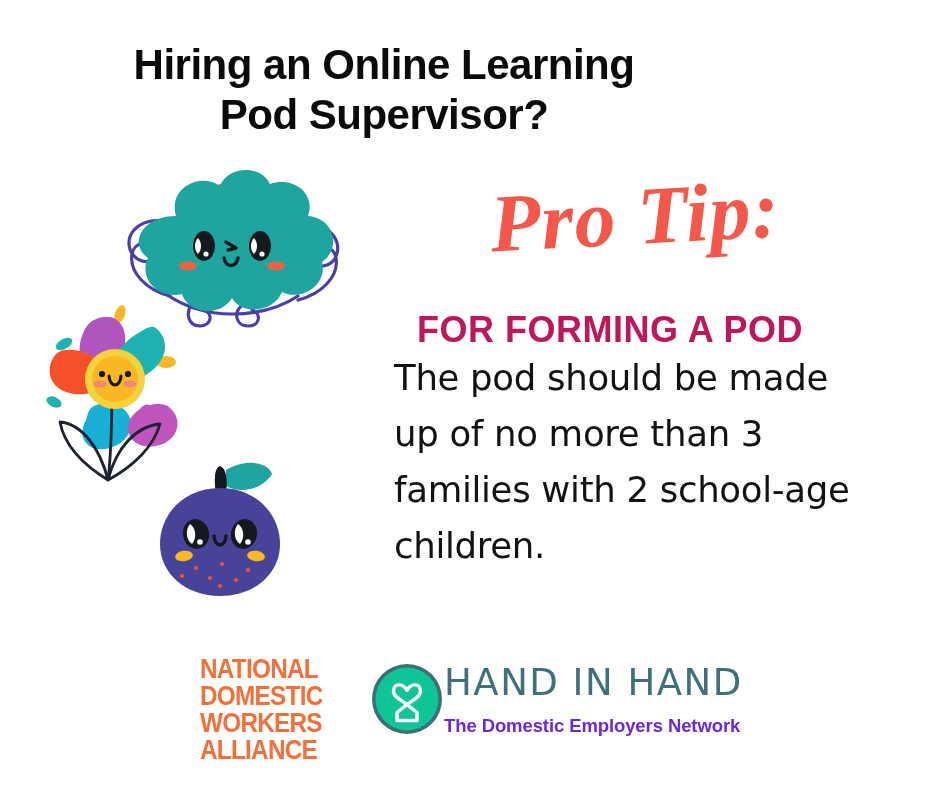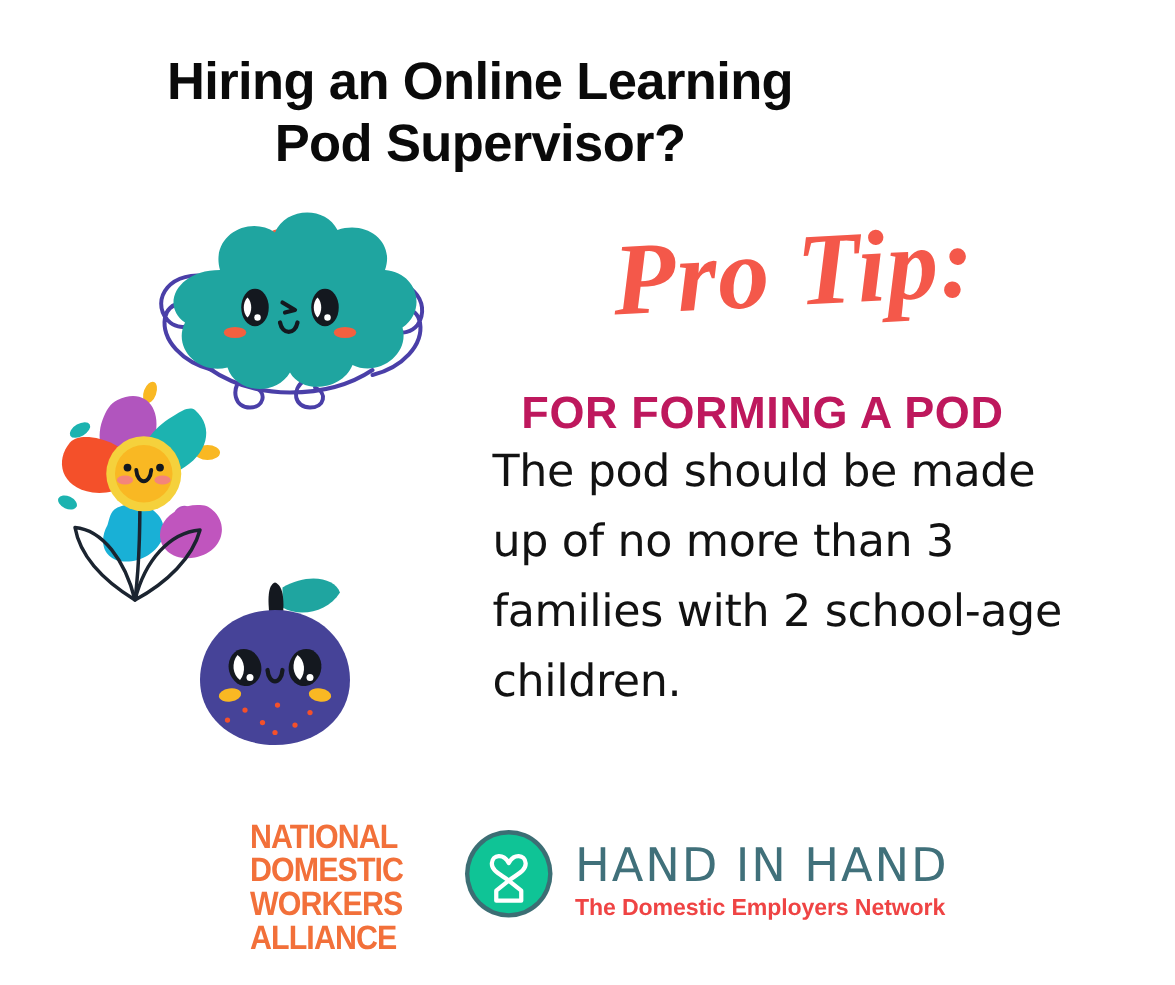--- a/index.html
+++ b/index.html
@@ -101,43 +101,42 @@
     letter-spacing: -0.8px;
     color: #F2703A;
     transform: scaleX(0.90);
     transform-origin: left center;
     white-space: nowrap;
   }
   #hih-logo {
     position: absolute;
     left: 370px; top: 14px;
     display: flex;
-    align-items: flex-end;
-    gap: 16px;
+    align-items: flex-start;
   }
   #hih-mark { width: 74px; height: 74px; flex: 0 0 74px; }
   #hih-words { padding-top: 2px; }
   .hih-main {
     font-family: "DejaVu Sans", sans-serif;
     font-weight: 400;
     font-size: 37px;
     line-height: 1.02;
     letter-spacing: 1.5px;
     color: #40707A;
     white-space: nowrap;
   }
   .hih-sub {
     font-family: "Liberation Sans", sans-serif;
     font-weight: bold;
     font-size: 18.5px;
     line-height: 1.1;
     letter-spacing: -0.1px;
-    color: #ef4444;
+    color: #6d28d9;
     white-space: nowrap;
-    margin-top: 4px;
+    margin-top: 14px;
   }
 </style>
 </head>
 <body>
 
 <div id="poster">
 
   <div class="headline">Hiring an Online Learning
 Pod Supervisor?</div>
 

